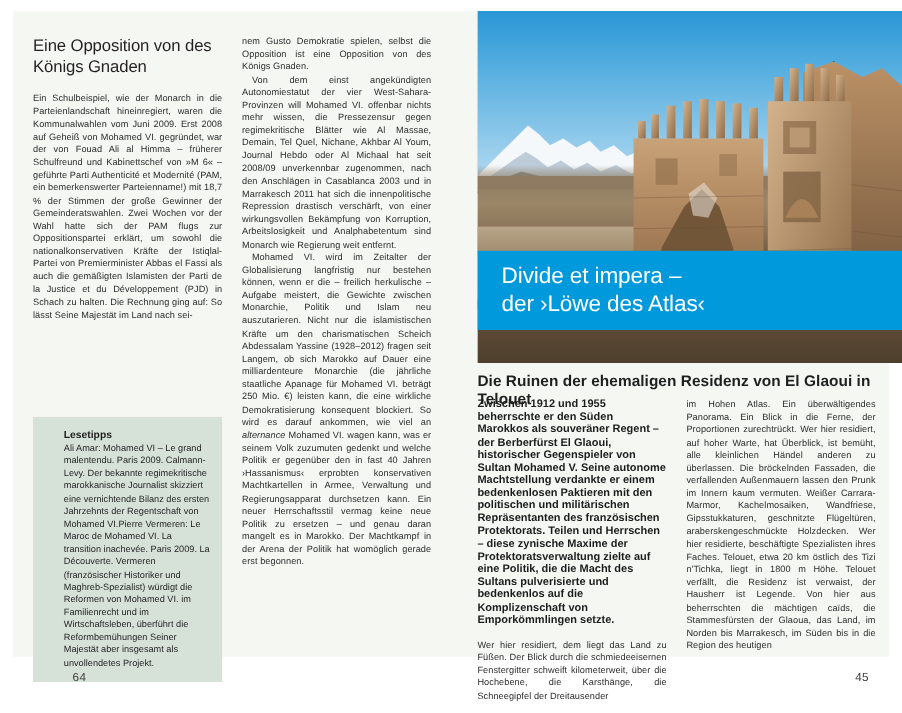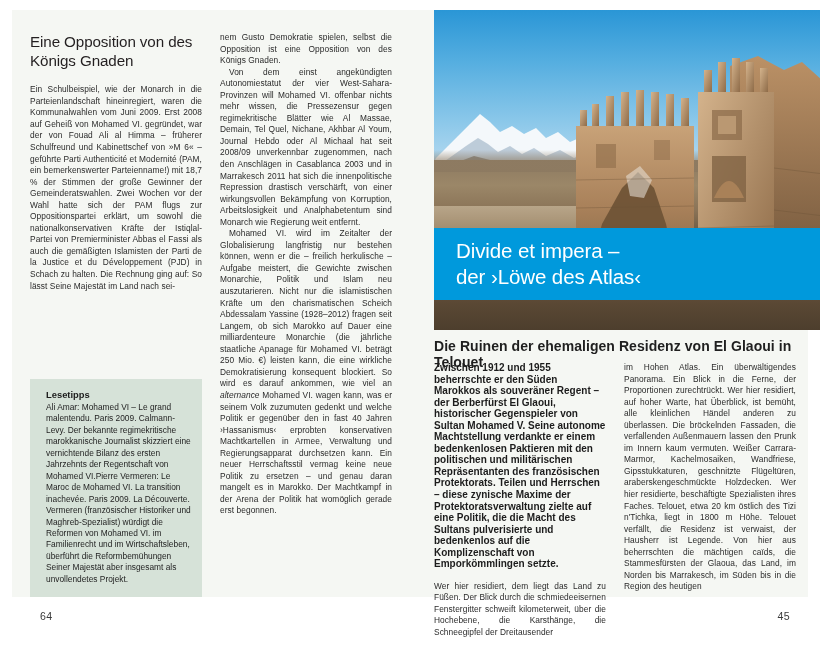--- a/index.html
+++ b/index.html
@@ -94,21 +94,21 @@
   p.body em { font-style: italic; }
 
   
   .lesetipps {
     position: absolute;
     left: 0px;
     top: 347px;
     width: 172px;
     background: #d6e2d8;
     box-sizing: border-box;
-    padding: 10px 11px 12px 16px;
+    padding: 10px 11px 12px 28px;
   }
   .lesetipps .lt-title {
     font-size: 9.4px;
     font-weight: bold;
     color: #1d1d1d;
     margin: 0 0 1px 0;
     line-height: 12px;
   }
   .lesetipps p {
     font-size: 8.35px;
@@ -120,21 +120,21 @@
   .lesetipps b { font-weight: normal; }
 
   
   .folio {
     position: absolute;
     bottom: 26px;
     font-size: 10.6px;
     color: #3a3a3a;
     letter-spacing: 0.4px;
   }
-  .folio-left { left: 16px; padding-left: 24px; }
+  .folio-left { left: 42px; padding-left: 24px; }
   .folio-right { right: 30px; }
 
   
   .photo-wrap {
     position: absolute;
     left: 24px;
     top: 10px;
     width: 386px;
     height: 320px;
     overflow: hidden;

